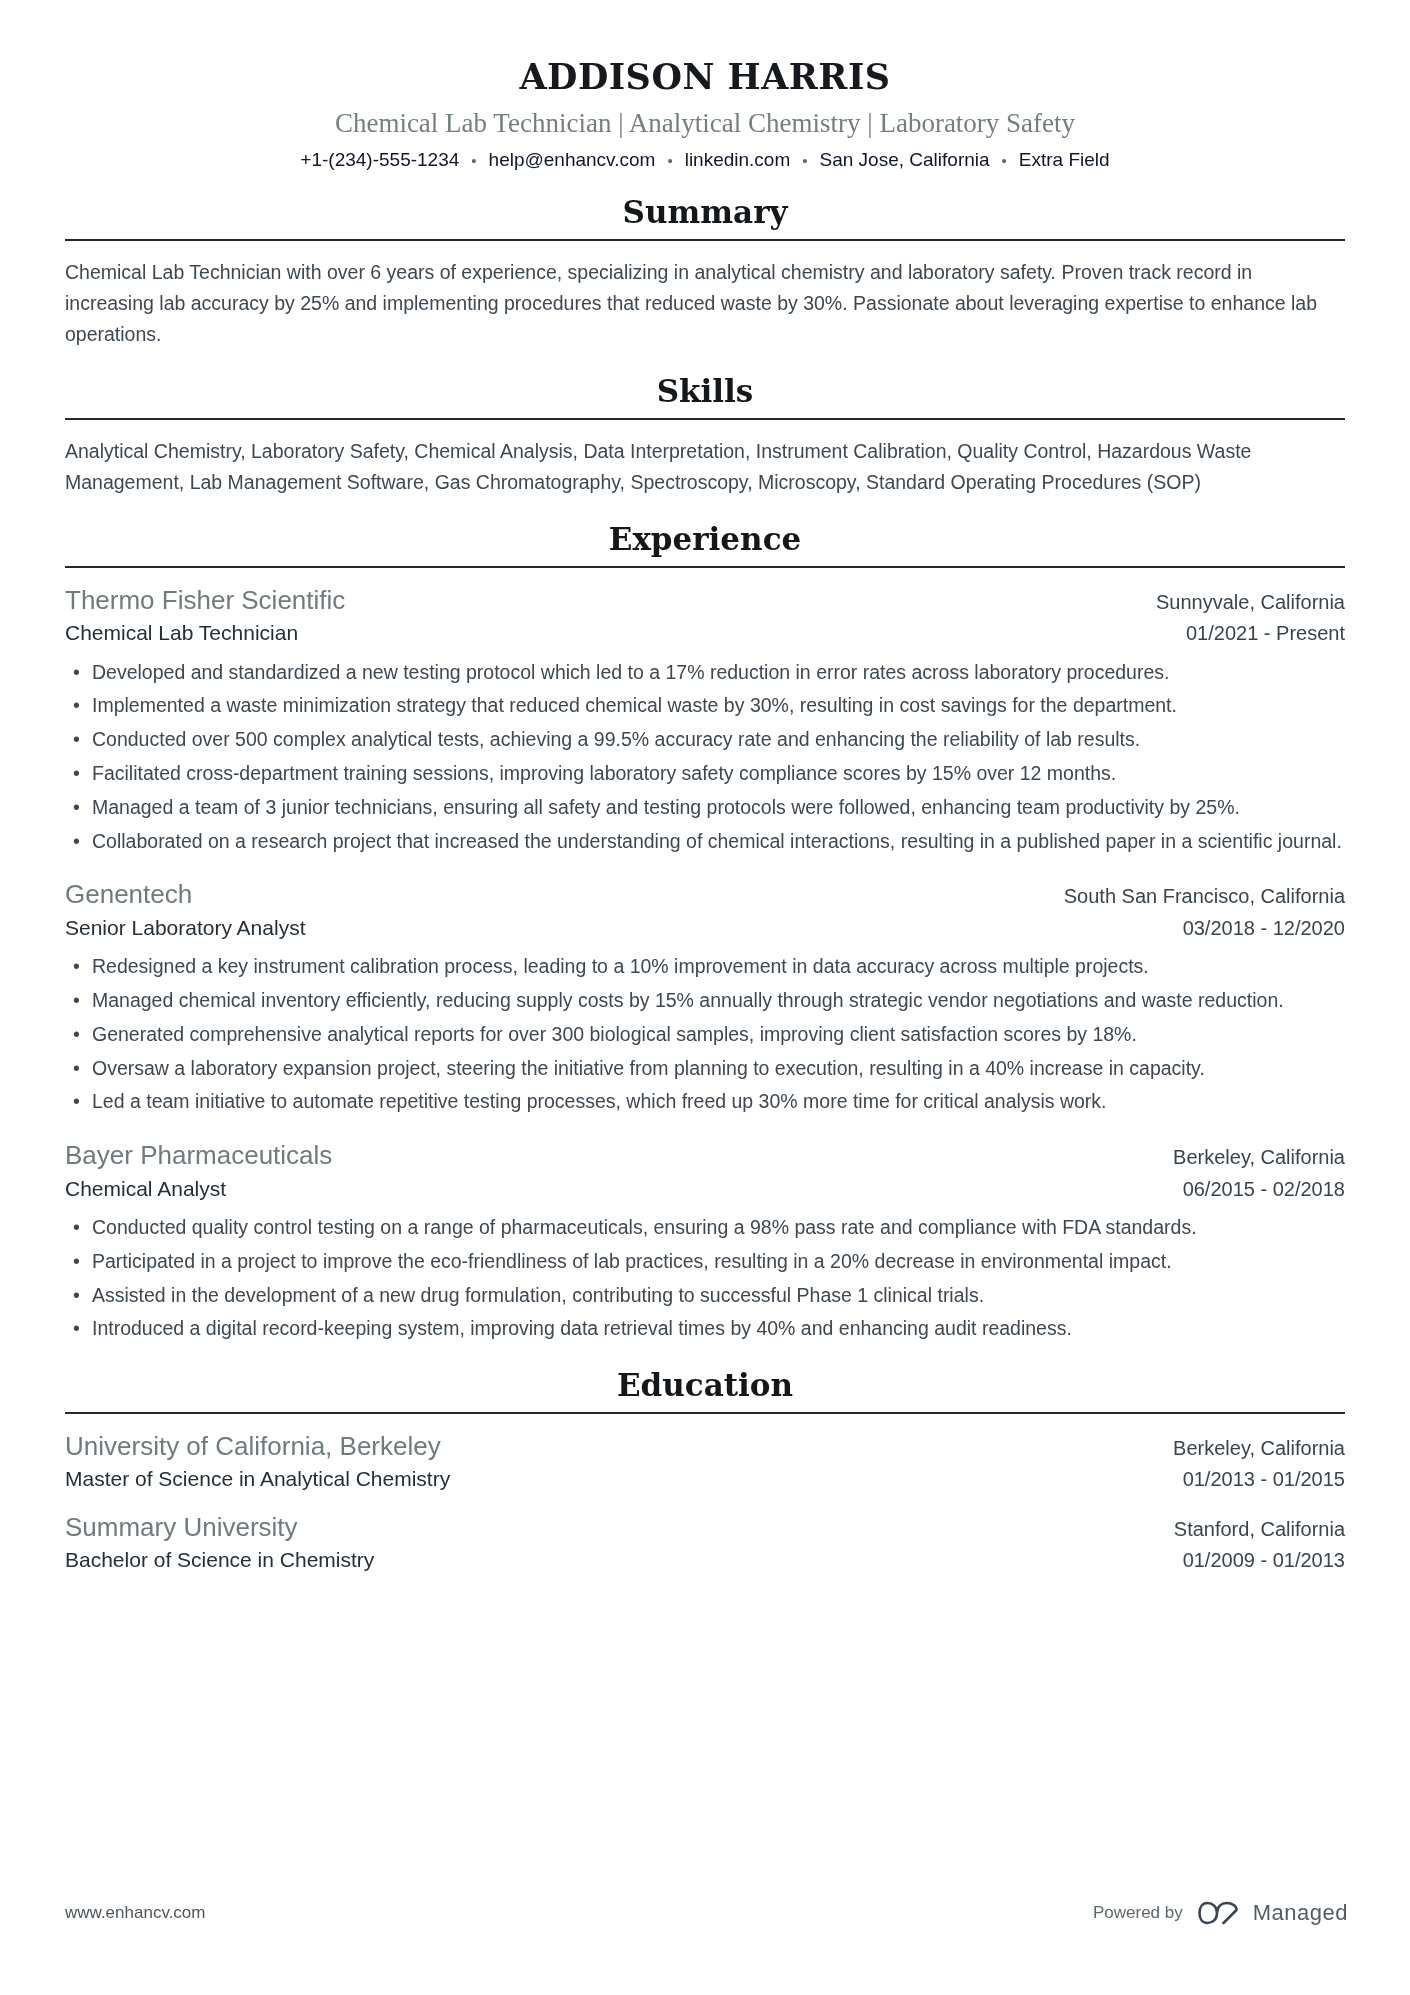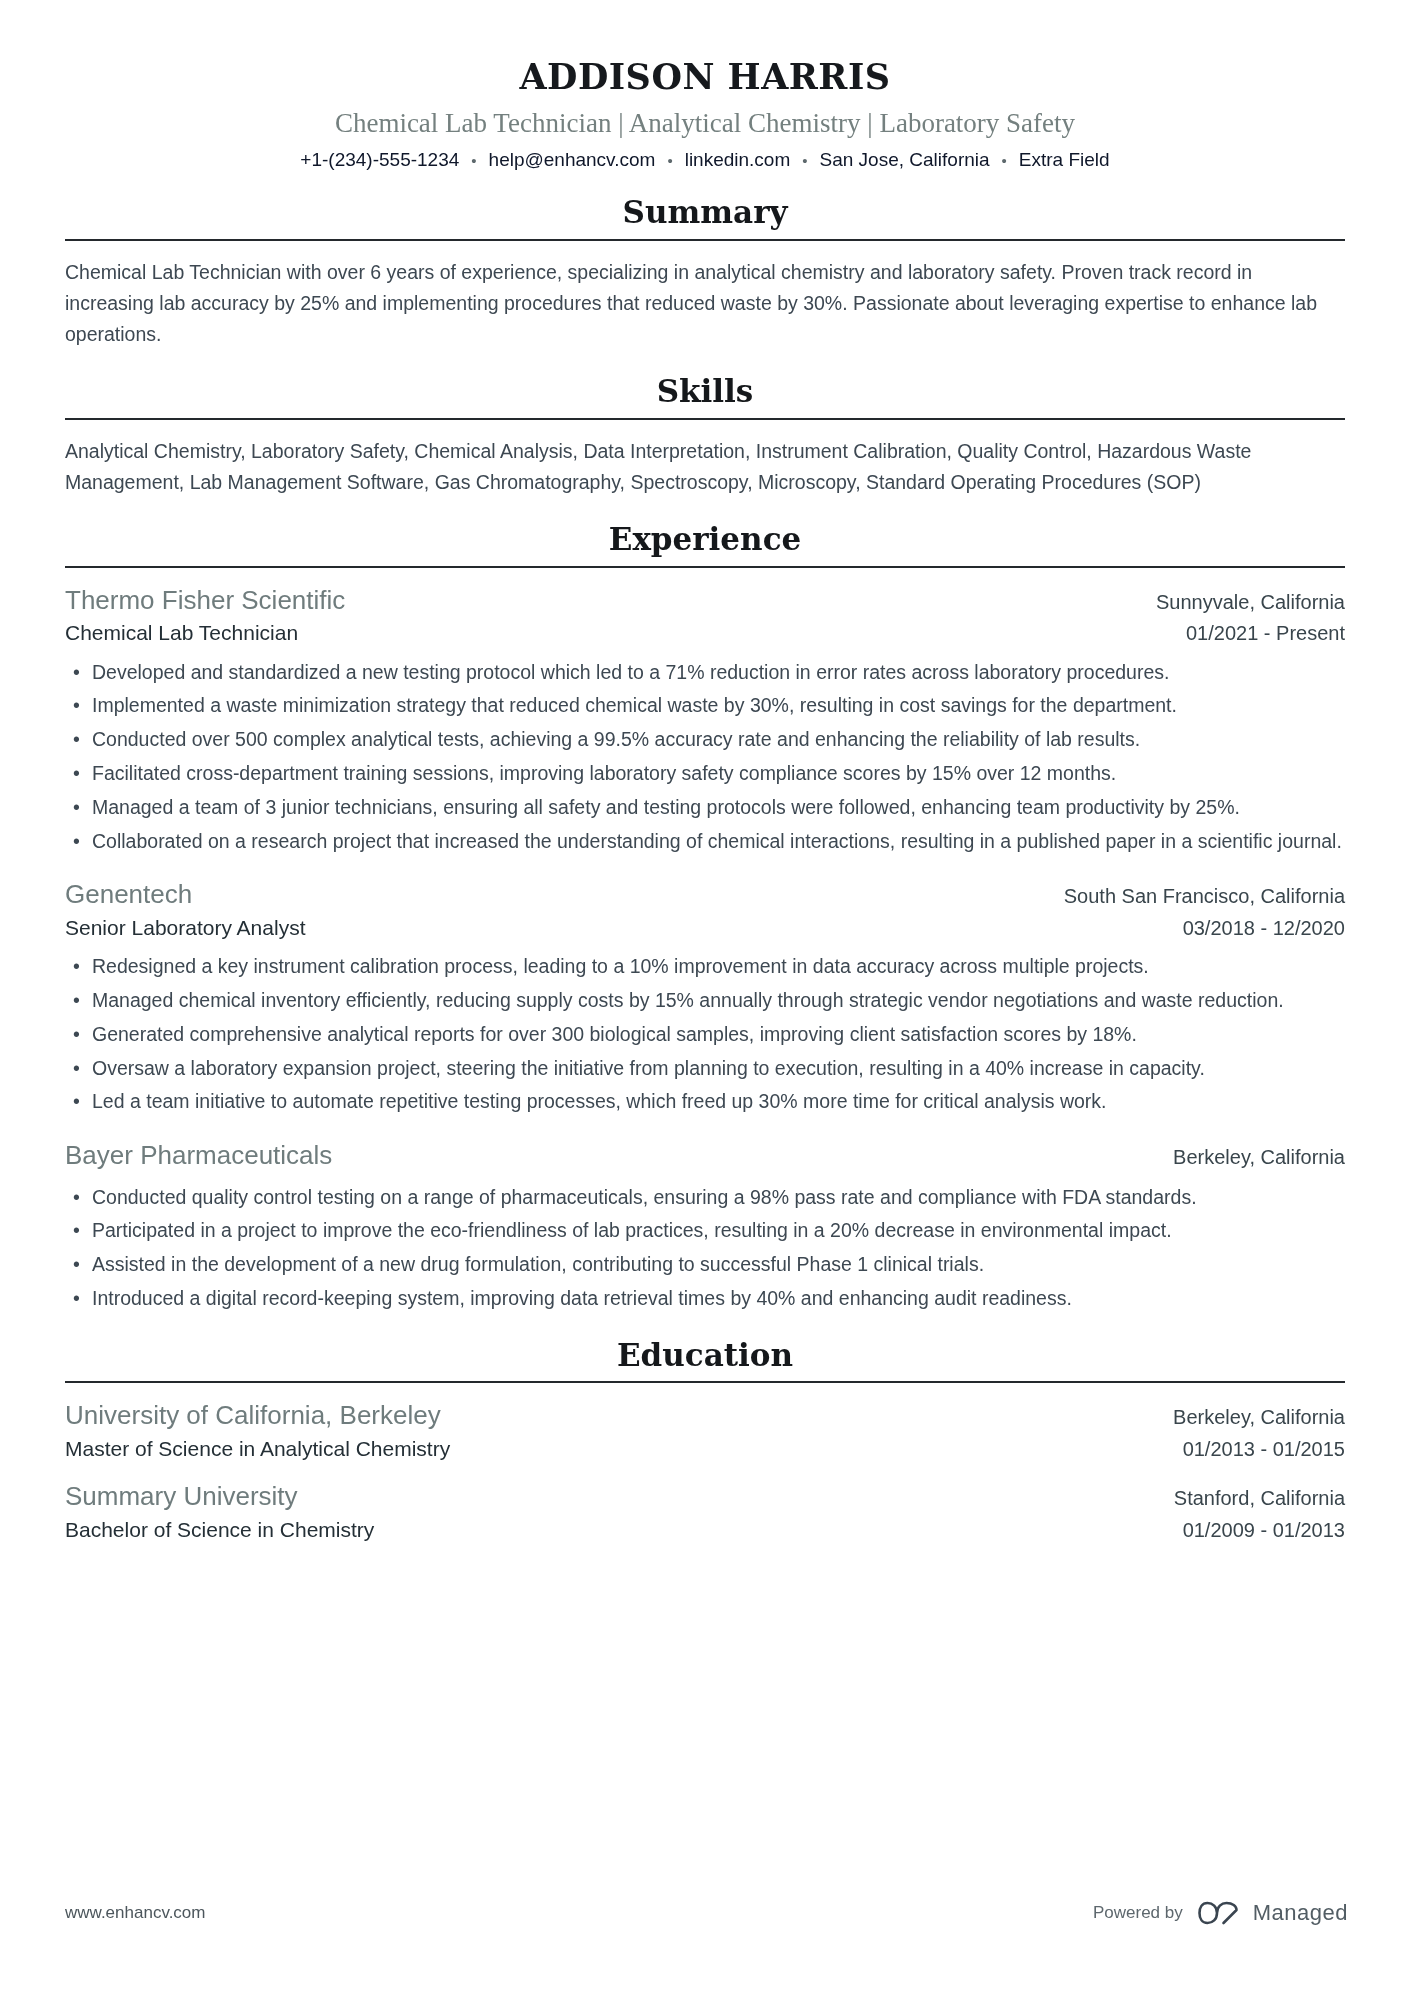--- a/index.html
+++ b/index.html
@@ -179,21 +179,21 @@
     <div class="entry">
       <div class="entry-row">
         <div class="company">Thermo Fisher Scientific</div>
         <div class="loc">Sunnyvale, California</div>
       </div>
       <div class="entry-row">
         <div class="role">Chemical Lab Technician</div>
         <div class="dates">01/2021 - Present</div>
       </div>
       <ul class="bullets">
-        <li>Developed and standardized a new testing protocol which led to a 71% reduction in error rates across laboratory procedures.</li>
+        <li>Developed and standardized a new testing protocol which led to a 17% reduction in error rates across laboratory procedures.</li>
         <li>Implemented a waste minimization strategy that reduced chemical waste by 30%, resulting in cost savings for the department.</li>
         <li>Conducted over 500 complex analytical tests, achieving a 99.5% accuracy rate and enhancing the reliability of lab results.</li>
         <li>Facilitated cross-department training sessions, improving laboratory safety compliance scores by 15% over 12 months.</li>
         <li>Managed a team of 3 junior technicians, ensuring all safety and testing protocols were followed, enhancing team productivity by 25%.</li>
         <li>Collaborated on a research project that increased the understanding of chemical interactions, resulting in a published paper in a scientific journal.</li>
       </ul>
     </div>
 
     <div class="entry">
       <div class="entry-row">
@@ -210,20 +210,24 @@
         <li>Generated comprehensive analytical reports for over 300 biological samples, improving client satisfaction scores by 18%.</li>
         <li>Oversaw a laboratory expansion project, steering the initiative from planning to execution, resulting in a 40% increase in capacity.</li>
         <li>Led a team initiative to automate repetitive testing processes, which freed up 30% more time for critical analysis work.</li>
       </ul>
     </div>
 
     <div class="entry">
       <div class="entry-row">
         <div class="company">Bayer Pharmaceuticals</div>
         <div class="loc">Berkeley, California</div>
+      </div>
+      <div class="entry-row">
+        <div class="role">Chemical Analyst</div>
+        <div class="dates">06/2015 - 02/2018</div>
       </div>
       <ul class="bullets">
         <li>Conducted quality control testing on a range of pharmaceuticals, ensuring a 98% pass rate and compliance with FDA standards.</li>
         <li>Participated in a project to improve the eco-friendliness of lab practices, resulting in a 20% decrease in environmental impact.</li>
         <li>Assisted in the development of a new drug formulation, contributing to successful Phase 1 clinical trials.</li>
         <li>Introduced a digital record-keeping system, improving data retrieval times by 40% and enhancing audit readiness.</li>
       </ul>
     </div>
   </section>
 

